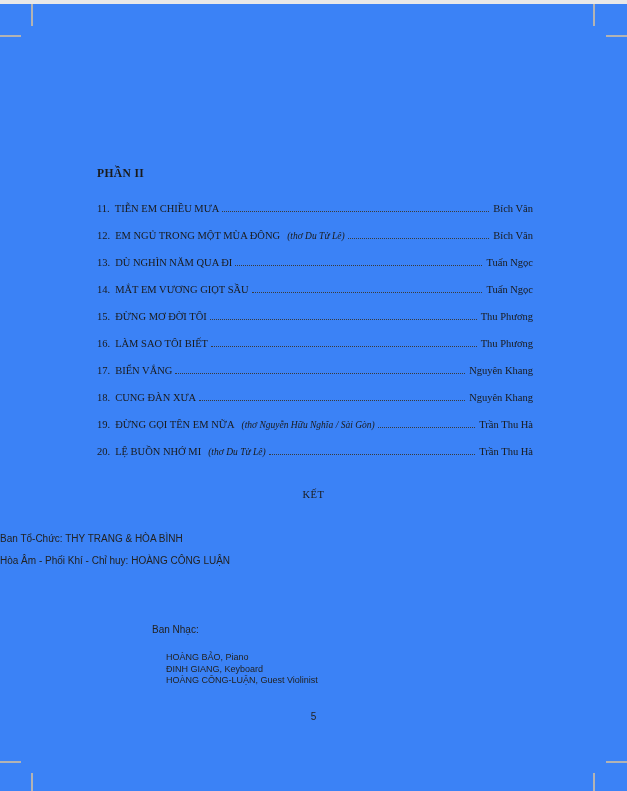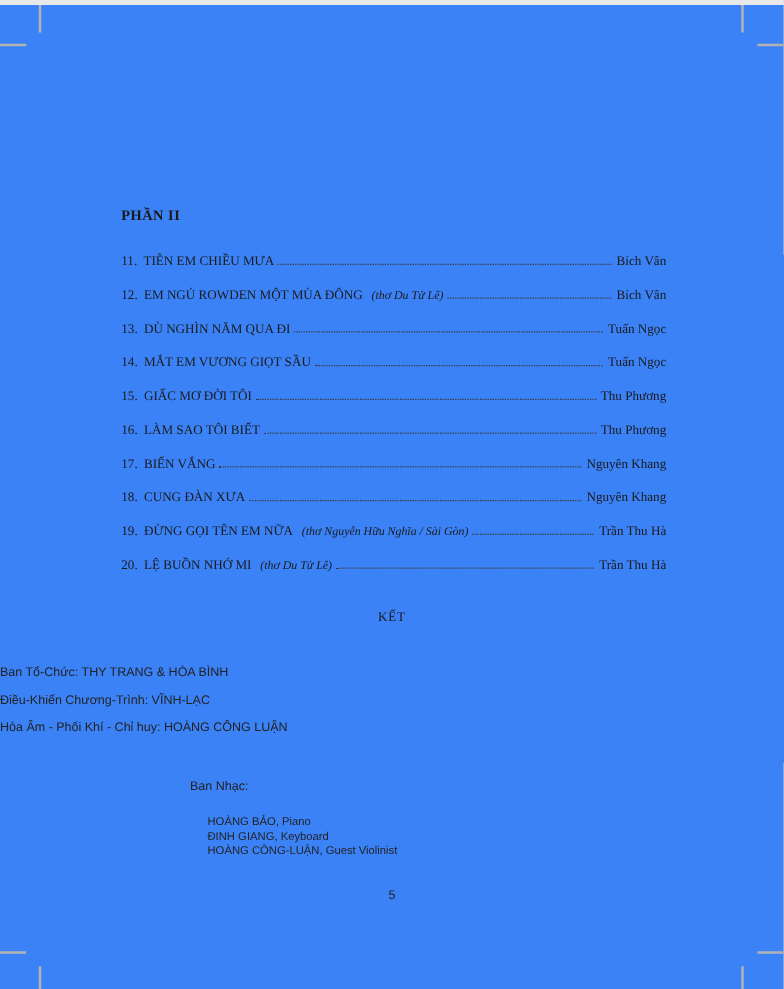--- a/index.html
+++ b/index.html
@@ -129,42 +129,42 @@
   <div class="toc">
     <div class="toc-row">
       <span class="num">11.</span>
       <span class="title">TIỄN EM CHIỀU MƯA</span>
 
       <span class="leader"></span>
       <span class="performer">Bích Vân</span>
     </div>
     <div class="toc-row">
       <span class="num">12.</span>
-      <span class="title">EM NGỦ ROWDEN MỘT MÙA ĐÔNG</span>
+      <span class="title">EM NGỦ TRONG MỘT MÙA ĐÔNG</span>
       <span class="note">(thơ Du Tử Lê)</span>
       <span class="leader"></span>
       <span class="performer">Bích Vân</span>
     </div>
     <div class="toc-row">
       <span class="num">13.</span>
       <span class="title">DÙ NGHÌN NĂM QUA ĐI</span>
 
       <span class="leader"></span>
       <span class="performer">Tuấn Ngọc</span>
     </div>
     <div class="toc-row">
       <span class="num">14.</span>
       <span class="title">MẮT EM VƯƠNG GIỌT SẦU</span>
 
       <span class="leader"></span>
       <span class="performer">Tuấn Ngọc</span>
     </div>
     <div class="toc-row">
       <span class="num">15.</span>
-      <span class="title">GIẤC MƠ ĐỜI TÔI</span>
+      <span class="title">ĐỪNG MƠ ĐỜI TÔI</span>
 
       <span class="leader"></span>
       <span class="performer">Thu Phương</span>
     </div>
     <div class="toc-row">
       <span class="num">16.</span>
       <span class="title">LÀM SAO TÔI BIẾT</span>
 
       <span class="leader"></span>
       <span class="performer">Thu Phương</span>
@@ -196,21 +196,20 @@
       <span class="note">(thơ Du Tử Lê)</span>
       <span class="leader"></span>
       <span class="performer">Trần Thu Hà</span>
     </div>
   </div>
 
   <div class="closing">KẾT</div>
 
   <div class="credits">
     <div class="credit-line">Ban Tổ-Chức: THY TRANG &amp; HÒA BÌNH</div>
-    <div class="credit-line">Điều-Khiển Chương-Trình: VĨNH-LẠC</div>
     <div class="credit-line">Hòa Âm - Phối Khí - Chỉ huy: HOÀNG CÔNG LUẬN</div>
   </div>
 
   <div class="band-label">Ban Nhạc:</div>
   <div class="band">
     <div class="band-col-left">
       <div>HOÀNG BẢO, Piano</div>
       <div>ĐINH GIANG, Keyboard</div>
       <div>HOÀNG CÔNG-LUẬN, Guest Violinist</div>
     </div>

